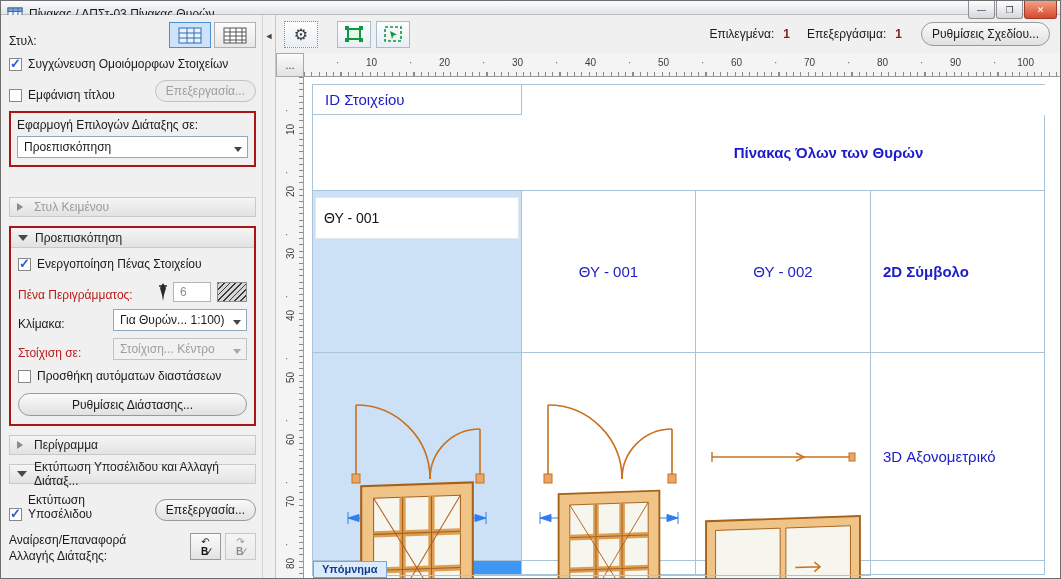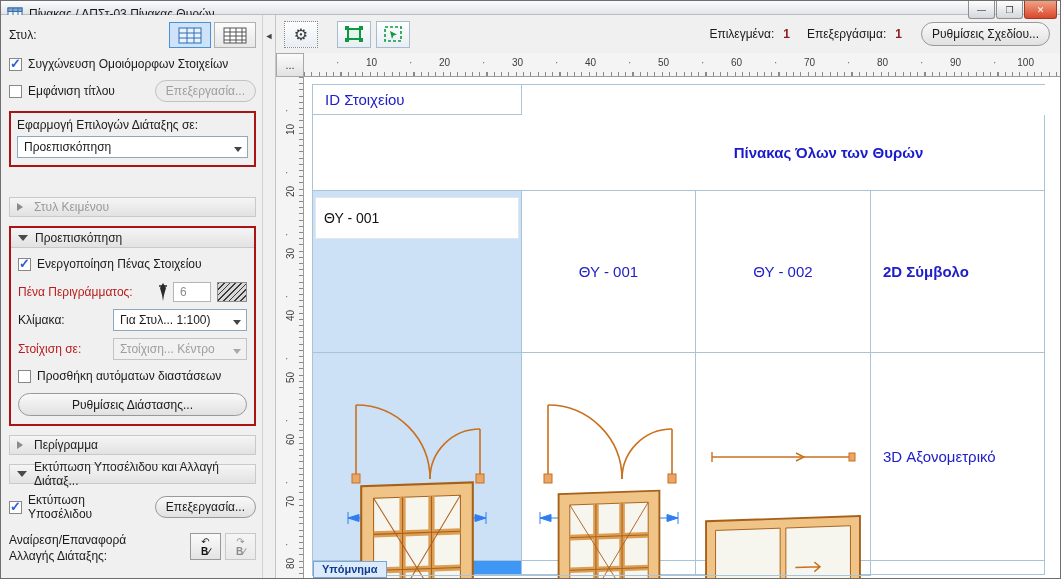--- a/index.html
+++ b/index.html
@@ -16,21 +16,21 @@
   .winbtn { width:27px; height:18px; border:1px solid #8f8f8f; border-top:none;
             background:linear-gradient(#fefefe,#d4d8dc); border-radius:0 0 3px 3px;
             font-size:9px; color:#333; display:flex; align-items:center; justify-content:center; cursor:pointer; }
   .winbtn.close { width:33px; background:linear-gradient(#f2a184,#d9472b); color:#fff; border-color:#9c3c28; }
 
   
   .body { flex:1; display:flex; min-height:0; }
 
   
   .sidebar { width:261px; flex:0 0 auto; padding:7px 6px 0 8px; background:#f0f0f0; }
-  .row { display:flex; align-items:center; }
+  .row { display:flex; align-items:flex-end; }
   .lbl { font-size:12px; color:#1a1a1a; }
   .lbl.gray { color:#b91c1c; }
   .spacer { flex:1; }
   .style-row { margin-bottom:4px; }
   .togglebtn { width:42px; height:26px; border:1px solid #b0b0b0; background:linear-gradient(#fcfcfc,#e7e7e7);
                display:flex; align-items:center; justify-content:center; cursor:pointer; margin-left:3px; }
   .togglebtn.active { border-color:#4a90d9; background:#cfe3f8; }
   .cbrow { margin-top:9px; gap:6px; }
   .cb { width:13px; height:13px; border:1px solid #878787; background:#fff; position:relative; flex:0 0 auto; cursor:pointer; }
   .cb.checked::after { content:"✓"; position:absolute; left:0; top:-3px; font-size:13px; font-weight:bold; color:#2b5fd9; }
@@ -270,21 +270,21 @@
               <path d="M6 1 L9 6 L7 13 L6 19 L5 13 L3 6 Z" fill="#2a2a2a"></path>
               <line x1="2" y1="4" x2="10" y2="4" stroke="#2a2a2a" stroke-width="1.5"></line>
             </svg>
             <span class="field">6</span>
             <button class="hatchbtn"></button>
           </div>
           <div class="row comborow">
             <span class="lbl">Κλίμακα:</span>
             <span class="spacer"></span>
             <div class="combo w132">
-              <span class="combo-text">Για Στυλ... 1:100)</span>
+              <span class="combo-text">Για Θυρών... 1:100)</span>
               <span class="combo-arrow"></span>
             </div>
           </div>
           <div class="row comborow">
             <span class="lbl gray">Στοίχιση σε:</span>
             <span class="spacer"></span>
             <div class="combo w132 disabled">
               <span class="combo-text">Στοίχιση... Κέντρο</span>
               <span class="combo-arrow"></span>
             </div>

